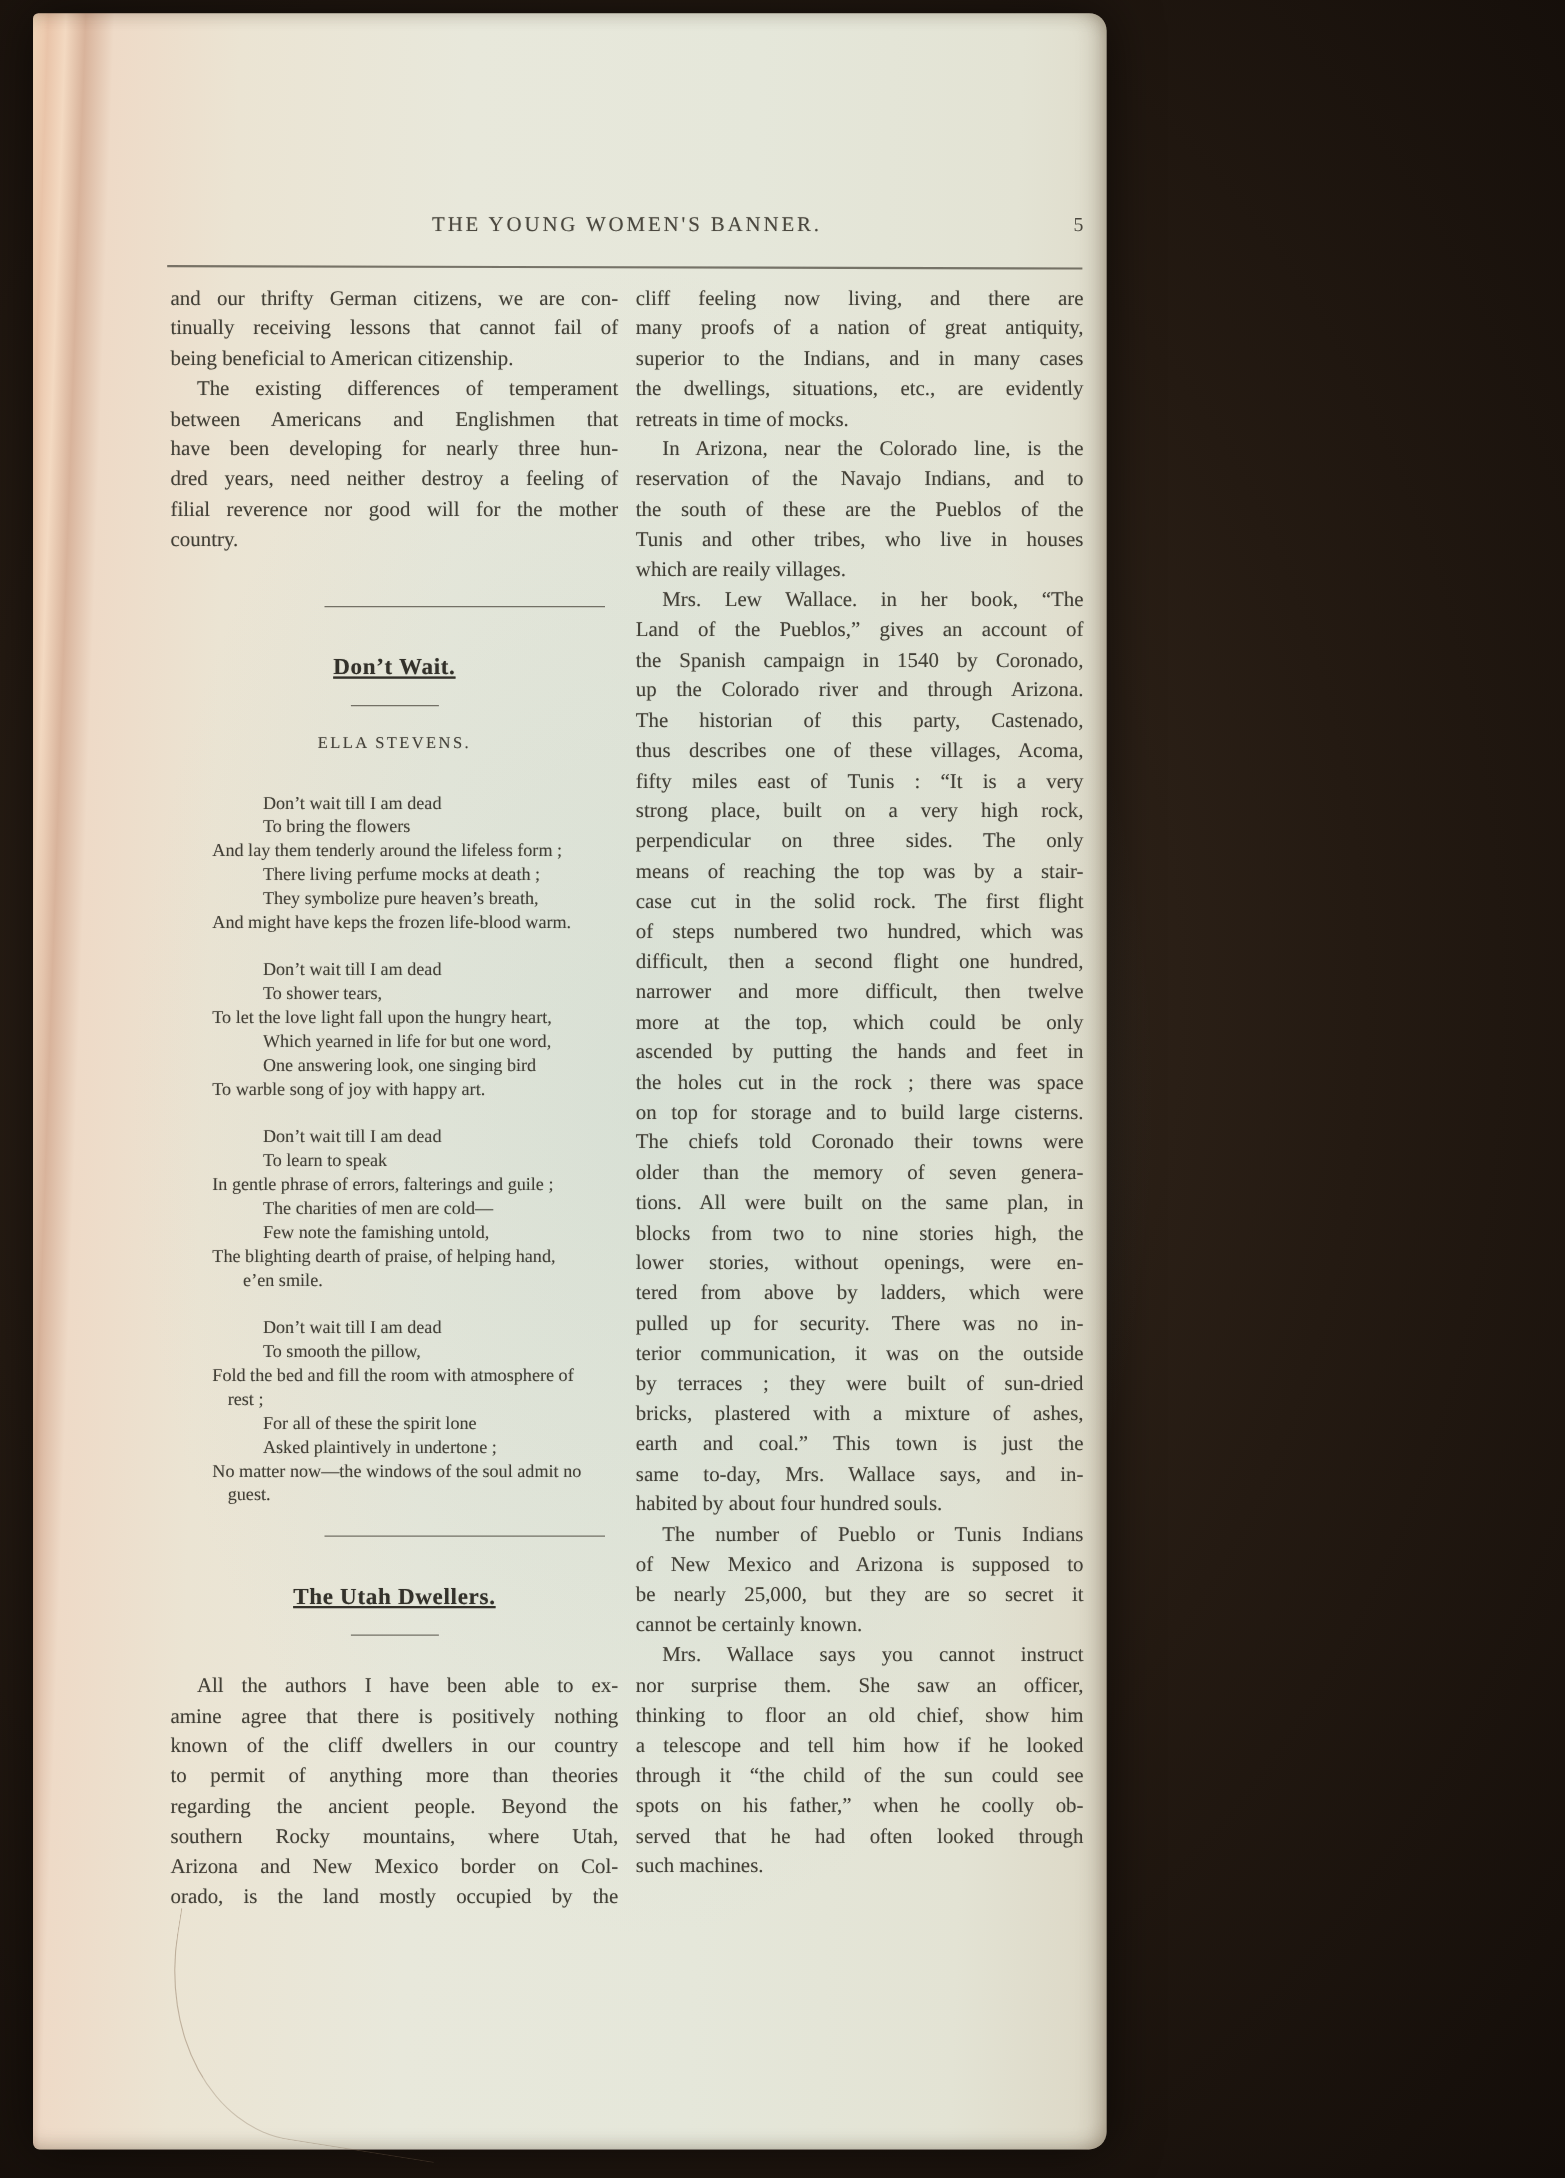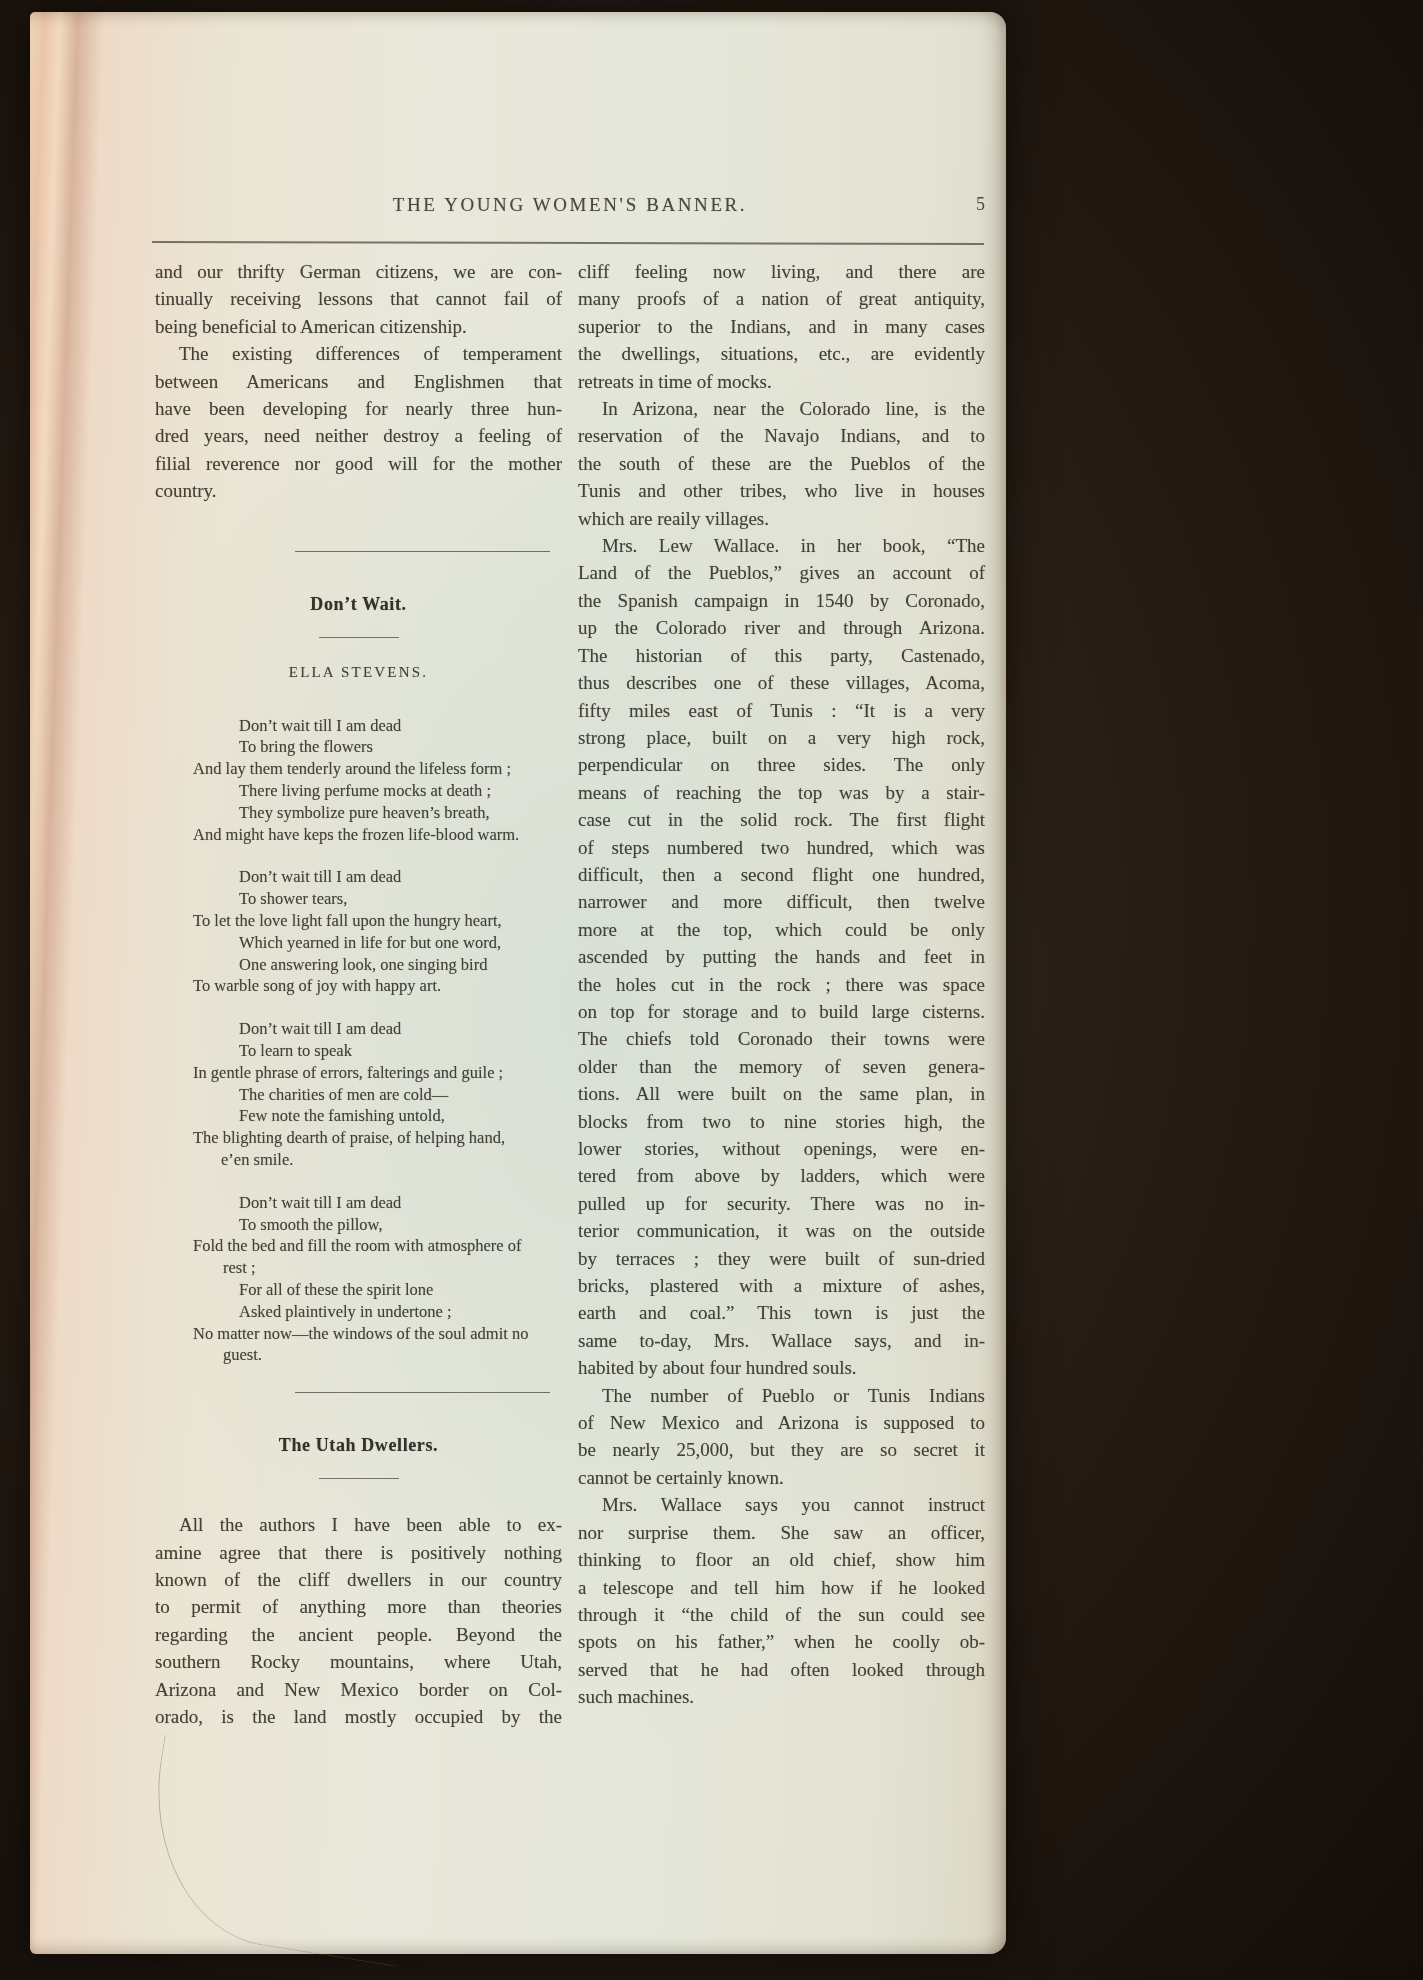--- a/index.html
+++ b/index.html
@@ -43,25 +43,25 @@
        text-shadow:0 0 1px rgba(66,63,56,.32);}
   .col-left{left:125px;}
   .col-right{left:548px;}
   .line{line-height:27.4px;text-align:justify;text-align-last:justify;}
   .line.end{text-align:left;text-align-last:left;}
   .line.pi{text-indent:24px;}
   .pline{font-size:16.5px;line-height:21.8px;text-align:left;white-space:nowrap;}
   .pline.i0{margin-left:38px;}
   .pline.i1{margin-left:84px;}
   .pline.i2{margin-left:66px;}
-  .pline.i3{margin-left:68px;}
+  .pline.i3{margin-left:52px;}
   .stanza{margin-bottom:21px;}
   .section-divider{height:0;border-top:1.6px solid rgba(86,82,72,.8);width:255px;margin:46px 0 0 140px;}
-  .article-heading{margin-top:42px;text-align:center;font-size:18px;font-weight:bold;
-    letter-spacing:.6px;color:#33312a;text-shadow:0 0 1px rgba(50,48,42,.45);}
+  .article-heading{margin-top:42px;text-align:center;font-size:21px;font-weight:bold;
+    letter-spacing:.6px;color:#33312a;text-shadow:0 0 1px rgba(50,48,42,.45);text-decoration:underline;}
   .heading-underline{height:0;border-top:1.4px solid rgba(86,82,72,.8);width:80px;margin:22px auto 0 auto;}
   .byline{margin-top:26px;text-align:center;font-size:15px;letter-spacing:2.2px;color:#45423a;}
   .poem{margin-top:34px;}
   .cliff-body{margin-top:32px;}
 </style>
 </head>
 <body>
 
 <div class="book-page">
   <div class="show-through"></div>

